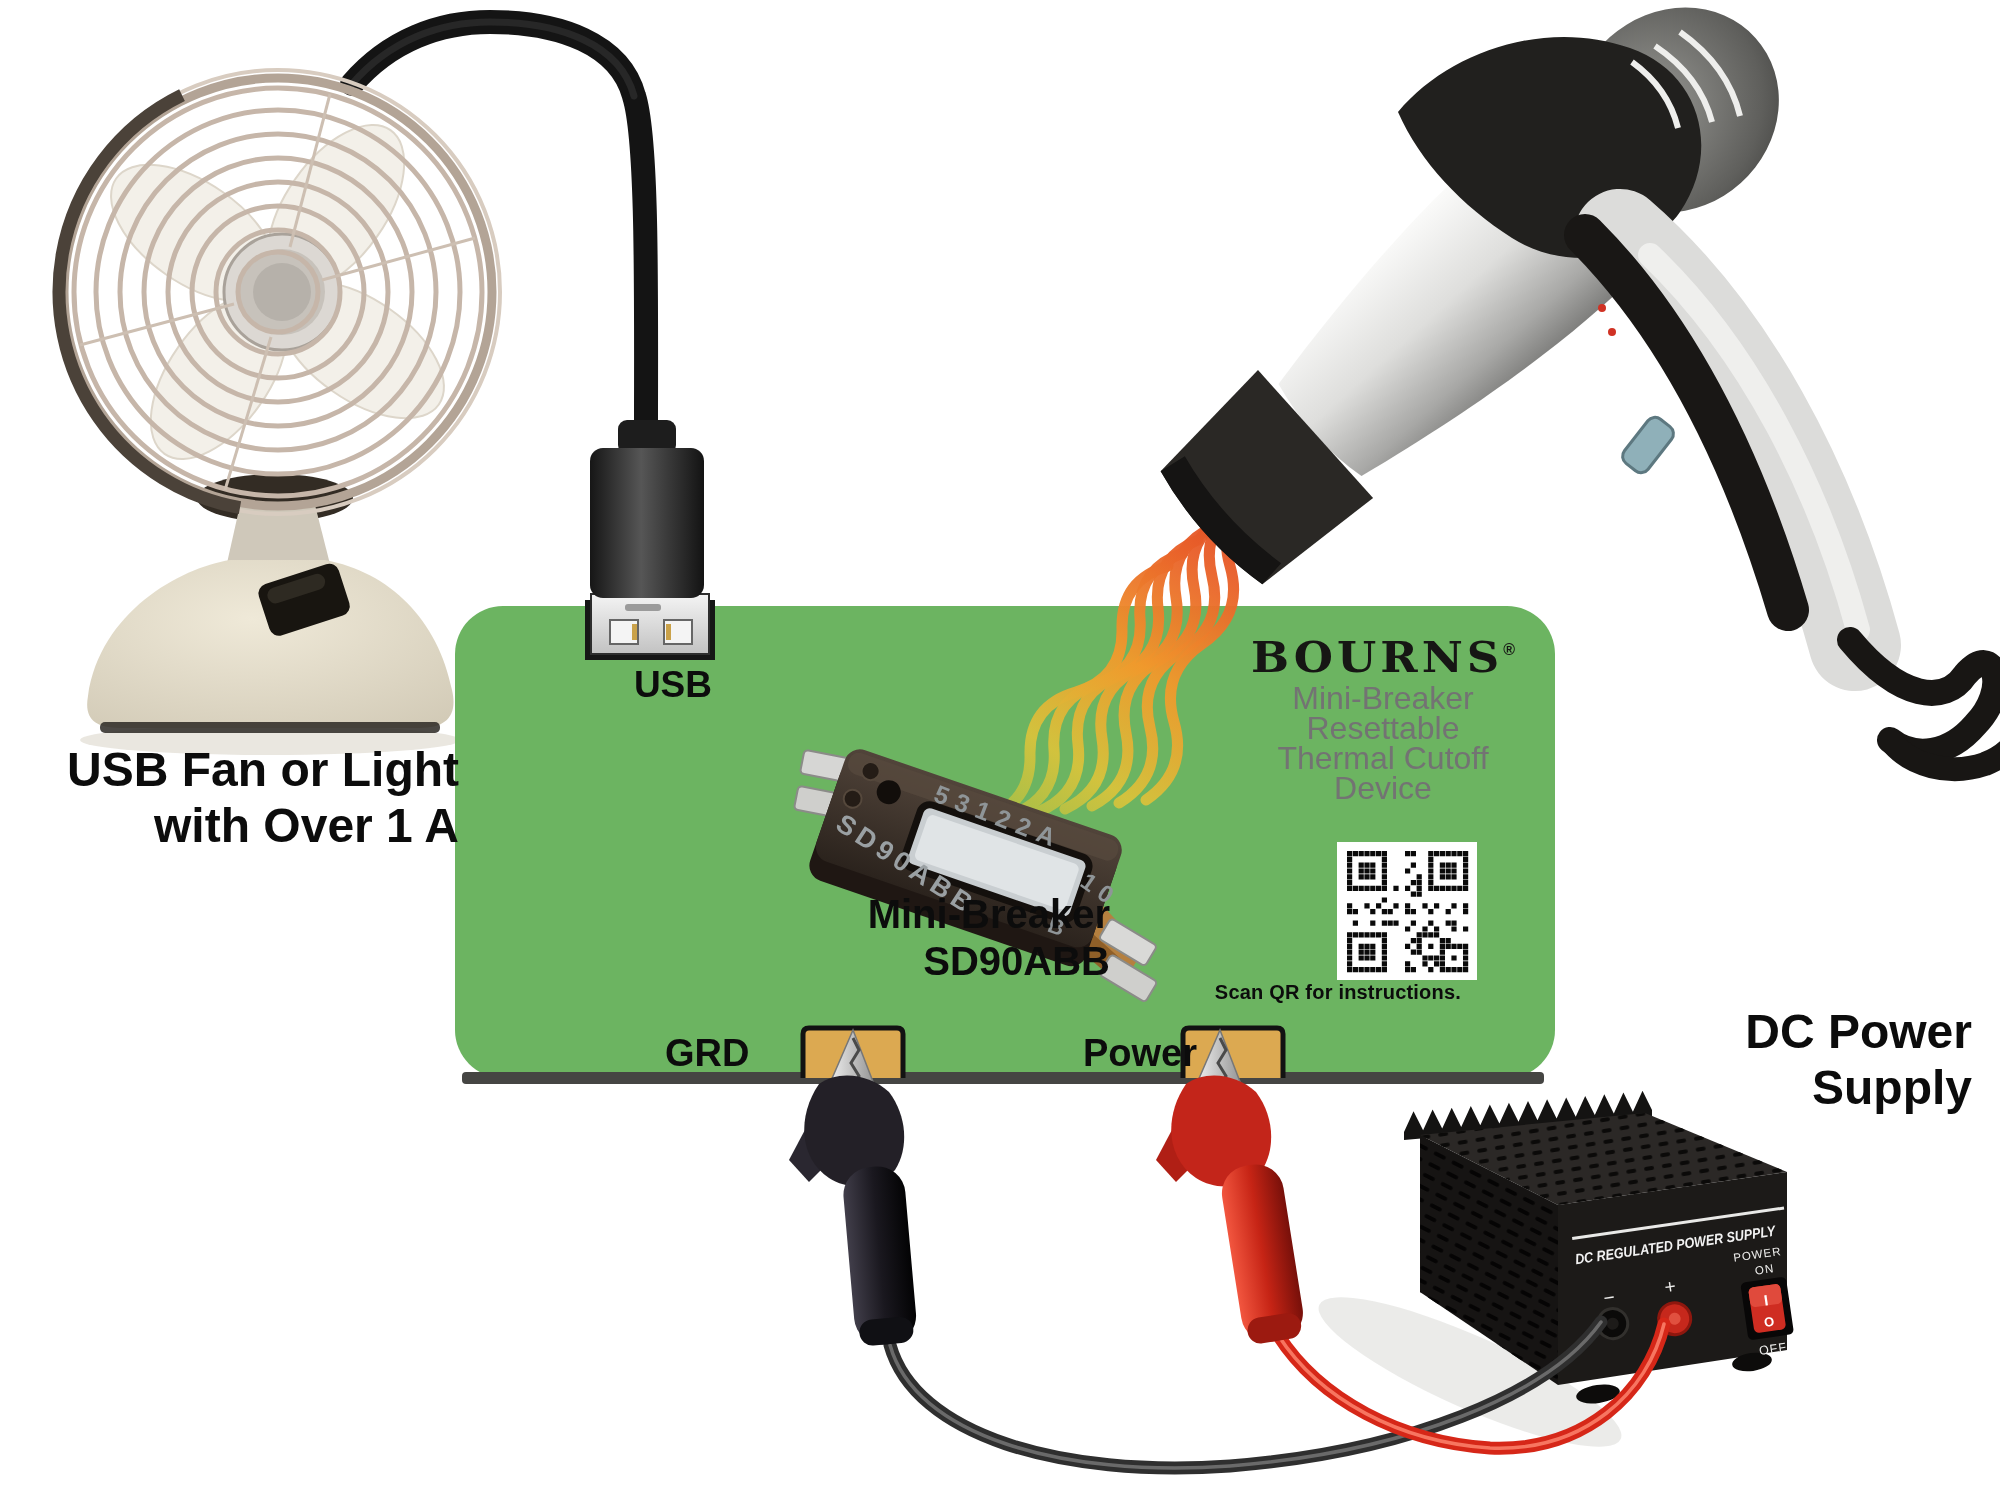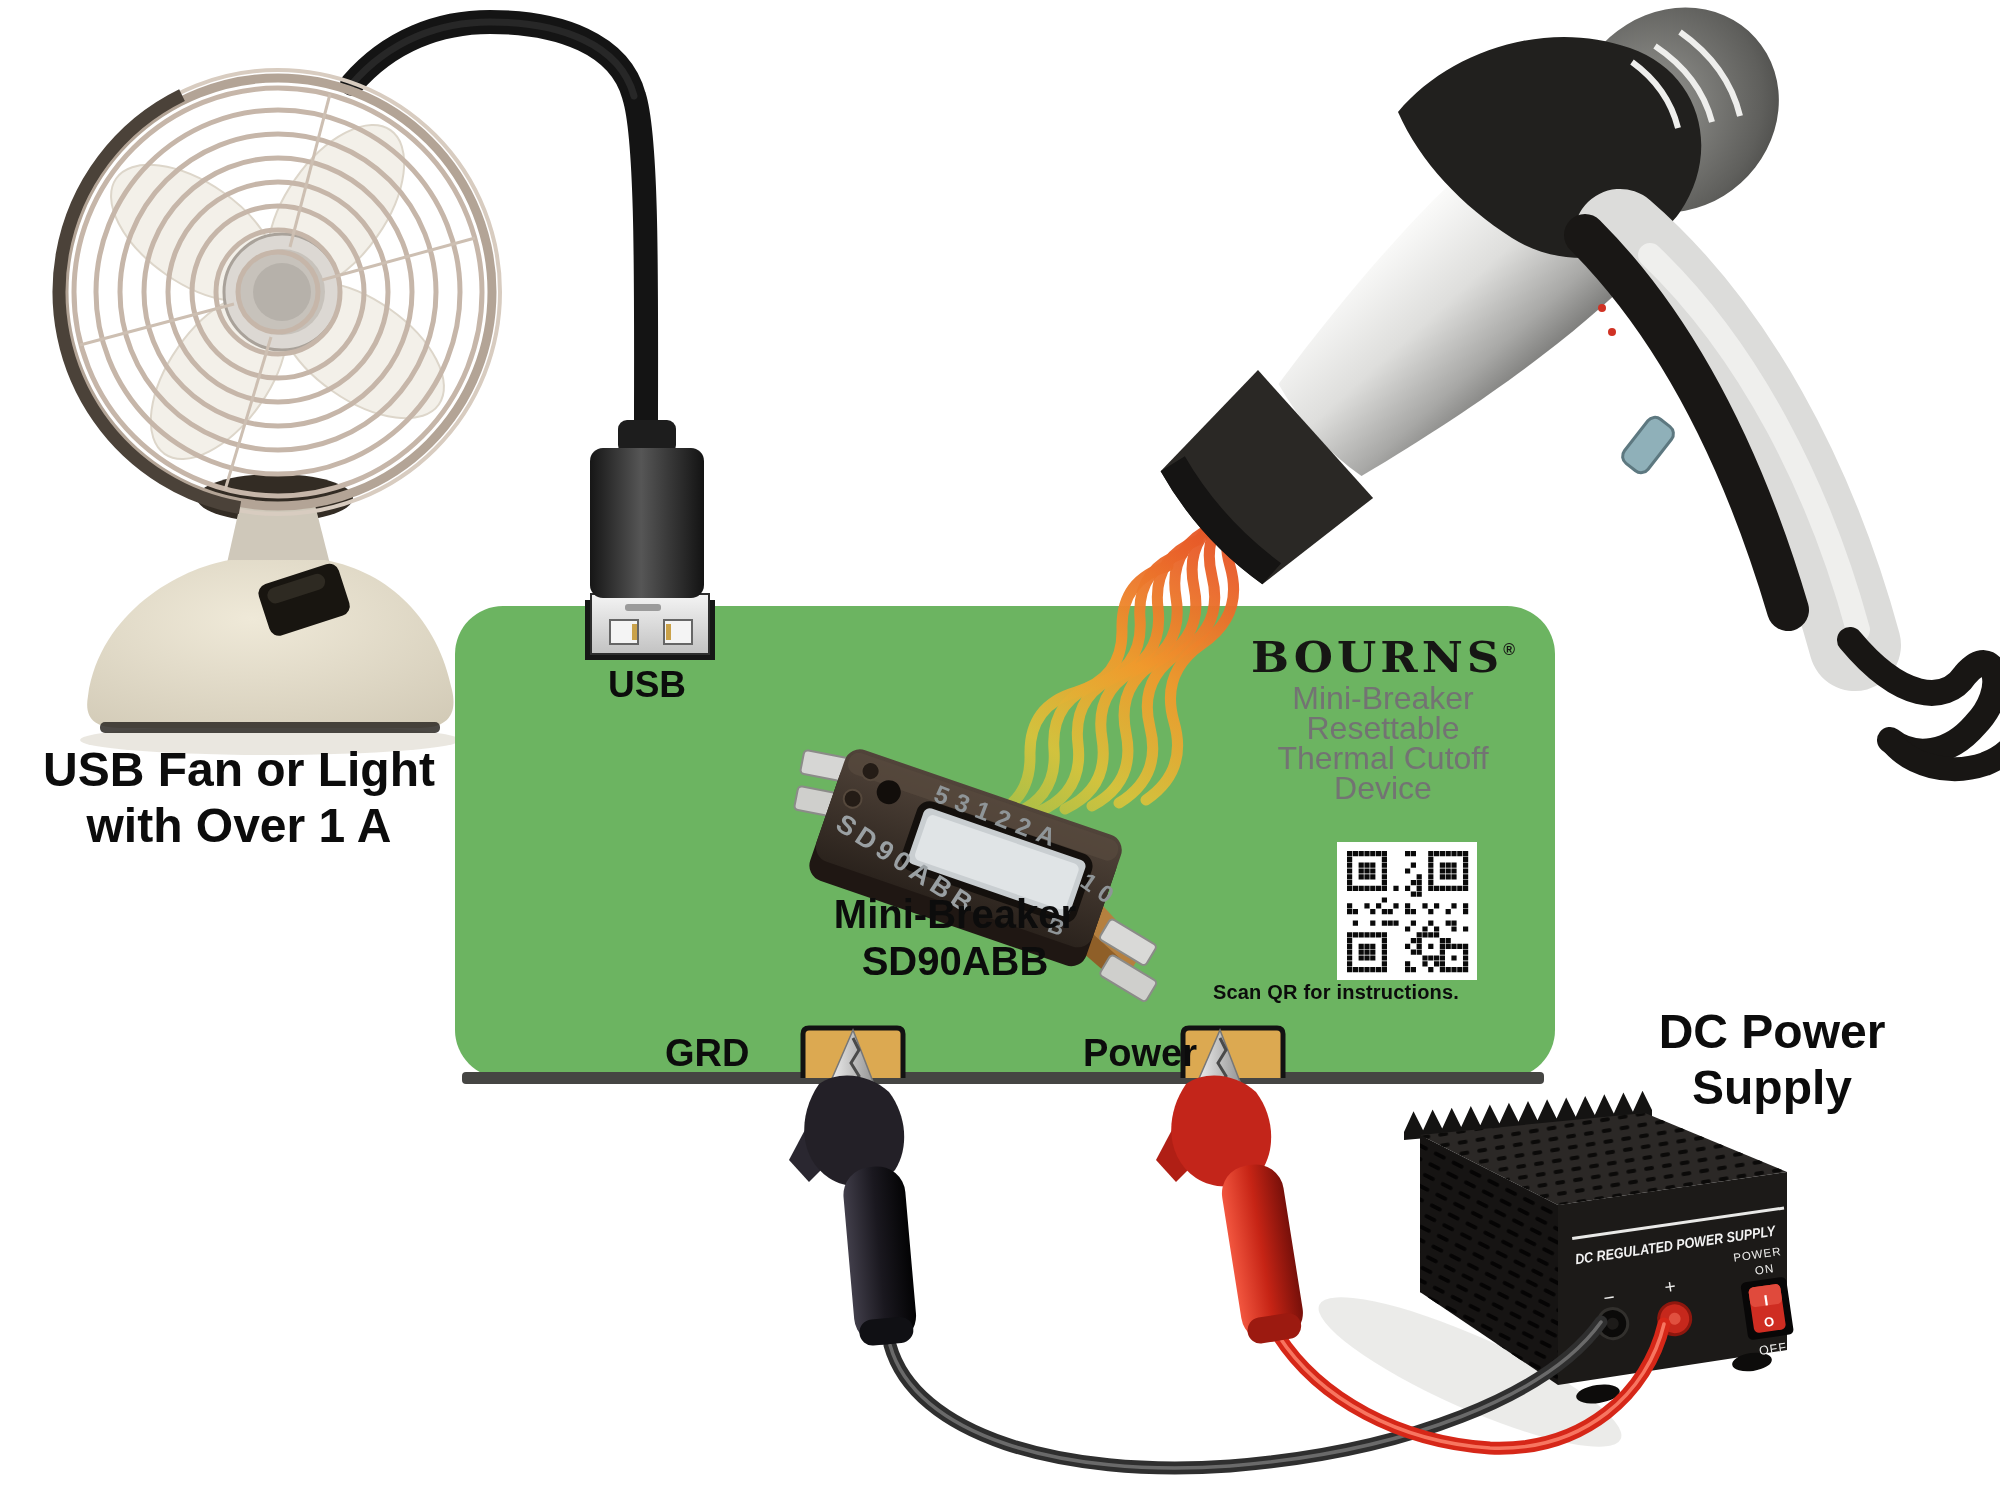--- a/index.html
+++ b/index.html
@@ -1,20 +1,20 @@
 <!DOCTYPE html>
 <html><head>
 <meta charset="utf-8">
 <style>
   html,body{margin:0;padding:0;background:#fff}
   .stage{position:relative;width:2000px;height:1501px;background:#ffffff;overflow:hidden;
          font-family:"Liberation Sans",sans-serif}
   .stage svg.scene{position:absolute;left:0;top:0}
   svg text{font-family:"Liberation Sans",sans-serif}
-  .cap{position:absolute;color:#0c0c0c;font-weight:bold;text-align:center;line-height:1.15}
+  .cap{position:absolute;color:#0c0c0c;font-weight:bold;text-align:right;line-height:1.15}
   .cap-fan{left:19px;top:742px;width:440px;font-size:48px;line-height:56px}
   .cap-usb{left:582px;top:664px;width:130px;font-size:37px}
   .cap-breaker{left:800px;top:891px;width:310px;font-size:40px;line-height:47px}
   .cap-psu{left:1572px;top:1004px;width:400px;font-size:48px;line-height:56px}
   .cap-grd{left:665px;top:1032px;width:125px;font-size:38px;text-align:left}
   .cap-vbus{left:1083px;top:1032px;width:98px;font-size:38px}
   .cap-scan{left:1211px;top:981px;width:250px;font-size:20px;letter-spacing:.2px}
   .bourns{position:absolute;left:1228px;top:633px;width:310px;text-align:center;color:#161614}
   .bourns .logo{font-family:"DejaVu Serif",serif;font-weight:bold;font-size:45px;
                 letter-spacing:4px;line-height:50px;display:inline-block;transform:scaleY(.94)}

